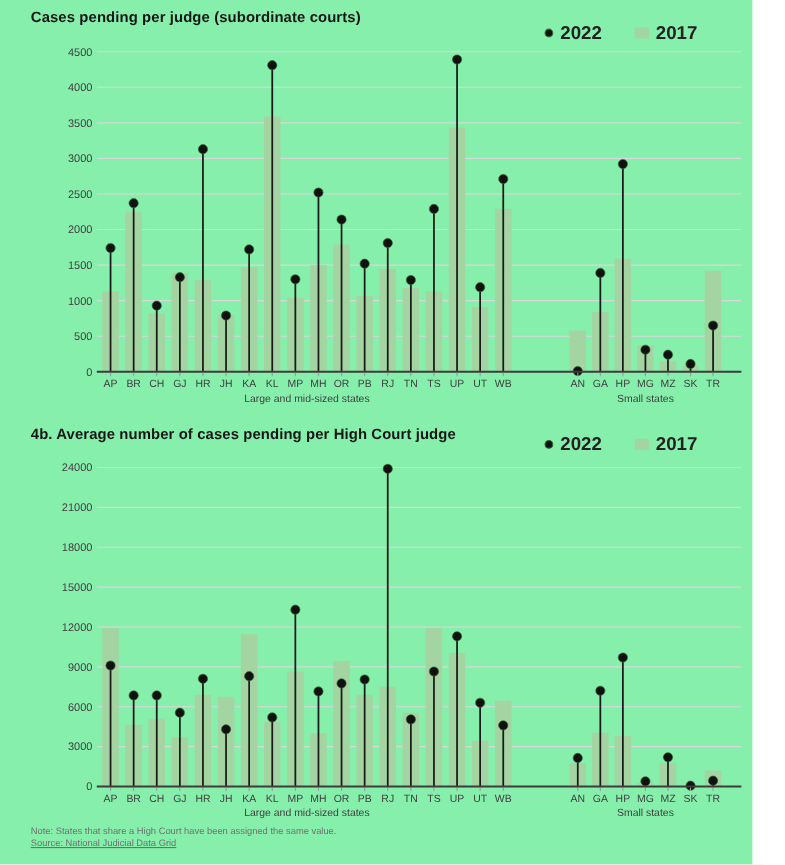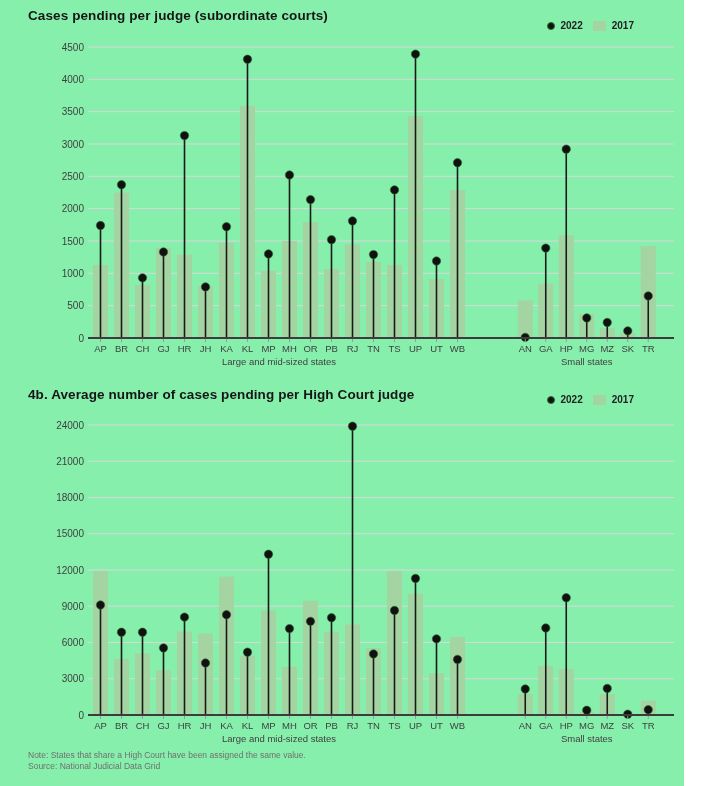--- a/index.html
+++ b/index.html
@@ -12,42 +12,42 @@
   }
   .chart-title{
     position:absolute;left:28px;
     font-size:13.5px;font-weight:bold;color:#161616;
     letter-spacing:.1px;
   }
   #title-0{top:8px;}
   #title-1{top:387px;}
   .legend{
     position:absolute;right:50px;
-    display:flex;align-items:center;gap:10px;
-    font-size:10px;color:#222;font-weight:bold;
+    display:flex;align-items:center;gap:30px;
+    font-size:17px;color:#222;font-weight:bold;
   }
   #legend-0{top:20px;}
   #legend-1{top:394px;}
   .legend-item{display:flex;align-items:center;gap:6px;}
   .legend-dot{
     width:8px;height:8px;border-radius:50%;
     background:#111;border:1px solid #2e6b2e;box-sizing:border-box;
   }
   .legend-square{
     width:13px;height:10px;background:#a4d4a2;
   }
   .chart-svg{position:absolute;left:0;}
   #chart-svg-0{top:0px;}
   #chart-svg-1{top:402px;}
   .note-line{
     position:absolute;left:28px;
     font-size:8.5px;color:#707070;
   }
   #note-1{top:750px;}
-  #note-2{top:761px;}
+  #note-2{top:761px;text-decoration:underline;}
 </style>
 </head>
 <body>
 
 <div class="page">
 
   <div class="chart-title" id="title-0">Cases pending per judge (subordinate courts)</div>
 
   <div class="legend" id="legend-0">
     <span class="legend-item">

